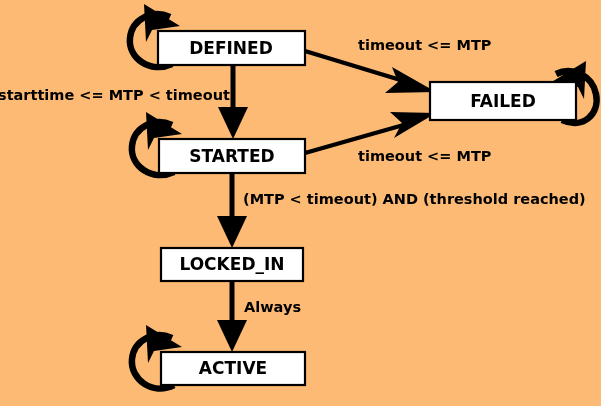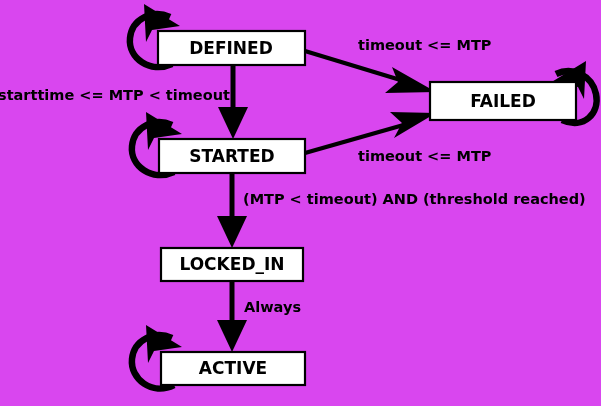--- a/index.html
+++ b/index.html
@@ -4,21 +4,21 @@
 <style>
   html, body {
     margin: 0;
     padding: 0;
     background: #ffffff;
   }
   #diagram-root {
     position: relative;
     width: 601px;
     height: 406px;
-    background: #d946ef;
+    background: #fdba74;
     overflow: hidden;
     font-family: "DejaVu Sans", sans-serif;
     text-align: right;
   }
   svg.canvas {
     position: absolute;
     top: 0;
     left: 0;
     width: 601px;
     height: 406px;

